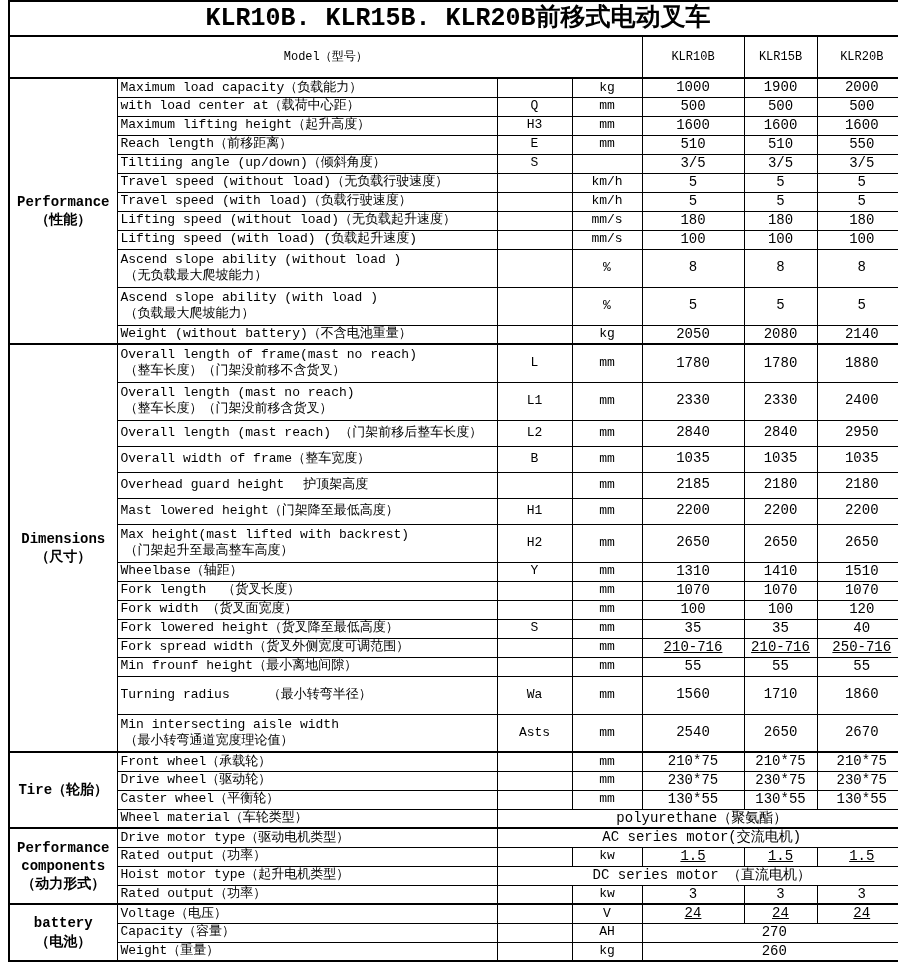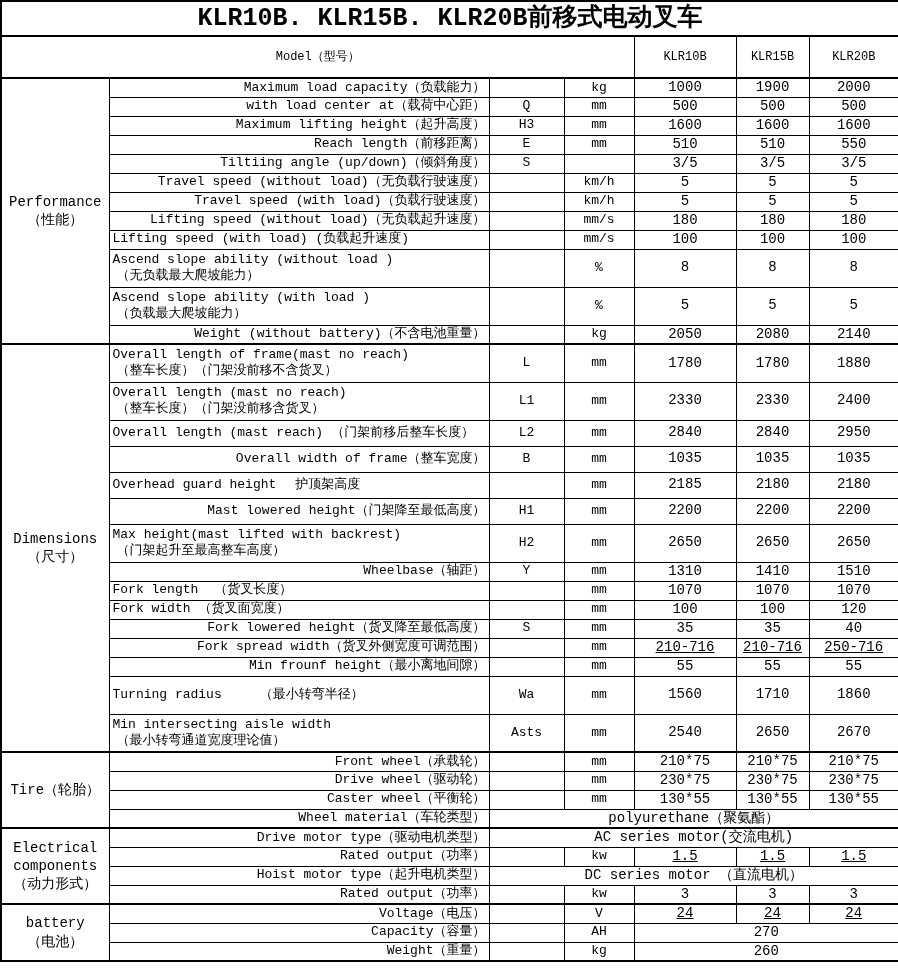--- a/index.html
+++ b/index.html
@@ -1,31 +1,31 @@
 <!DOCTYPE html>
 <html><head>
 <meta charset="utf-8">
 <style>
   html,body{margin:0;padding:0;background:#ffffff;}
   body{font-family:"Liberation Mono","DejaVu Sans Mono",monospace;color:#000;}
-  .sheet{width:816px;}
+  .sheet{width:816px;padding-left:8px;}
   table{border-collapse:collapse;table-layout:fixed;width:898px;border:2px solid #000;}
   td{border:1px solid #000;padding:0 3px;font-size:13px;line-height:1.25;vertical-align:middle;overflow:hidden;}
   tr.title-row td{border:none;border-bottom:2px solid #000;text-align:center;font-size:25px;font-weight:bold;height:33px;padding:0;font-family:"Liberation Mono","DejaVu Sans Mono",monospace;}
   tr.head-row{height:42px;}
   tr.head-row td{text-align:center;font-size:12px;}
   .r-s{height:19px;}
   .r-m{height:26px;}
   .r-l{height:38px;}
   tr.sec-top td{border-top:2px solid #000;}
-  td.sec{text-align:center;font-weight:normal;font-size:14px;line-height:1.3;}
+  td.sec{text-align:center;font-weight:bold;font-size:14px;line-height:1.3;}
   td.sym,td.unit{text-align:center;font-size:13px;}
   td.val{text-align:center;font-size:14px;}
   td.val.ul{text-decoration:underline;margin-left:18px;}
-  .pw{display:flex;justify-content:flex-end;align-items:center;white-space:nowrap;}
+  .pw{display:flex;justify-content:flex-start;align-items:center;white-space:nowrap;}
   .pw.inline{justify-content:flex-start;gap:8px;}
   .pw2 .line1,.pw2 .line2{white-space:nowrap;}
   .pw2 .line2{padding-left:4px;}
 </style>
 </head>
 <body>
 
 <div class="sheet">
   <table>
     <colgroup>
@@ -454,21 +454,21 @@
           <td class="param">
             <div class="pw right">
               <span class="en">Wheel material</span>
               <span class="cn">（车轮类型）</span>
             </div>
           </td>
           <td class="val" colspan="5">polyurethane（聚氨酯）</td>
         </tr>
         <tr class="r-s sec-top">
           <td class="sec" rowspan="4">
-            <div>Electrical components</div>
+            <div>Performance components</div>
             <div>（动力形式）</div>
           </td>
           <td class="param">
             <div class="pw right">
               <span class="en">Drive motor type</span>
               <span class="cn">（驱动电机类型）</span>
             </div>
           </td>
           <td class="val" colspan="5">AC series motor(交流电机)</td>
         </tr>

